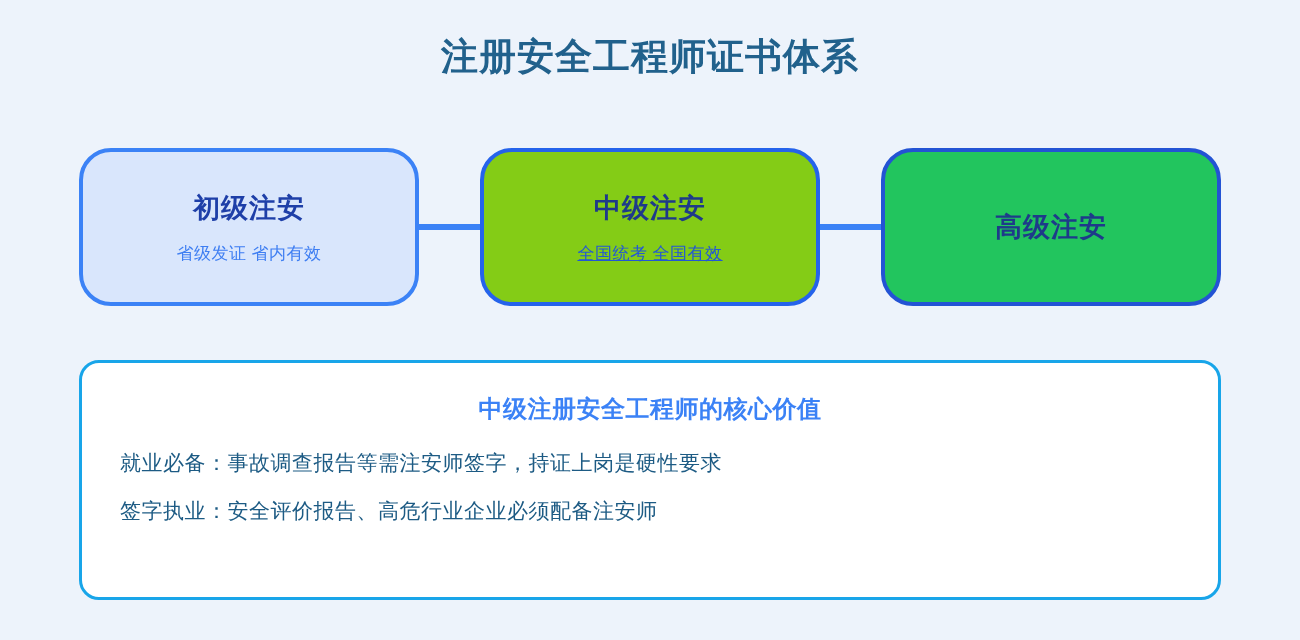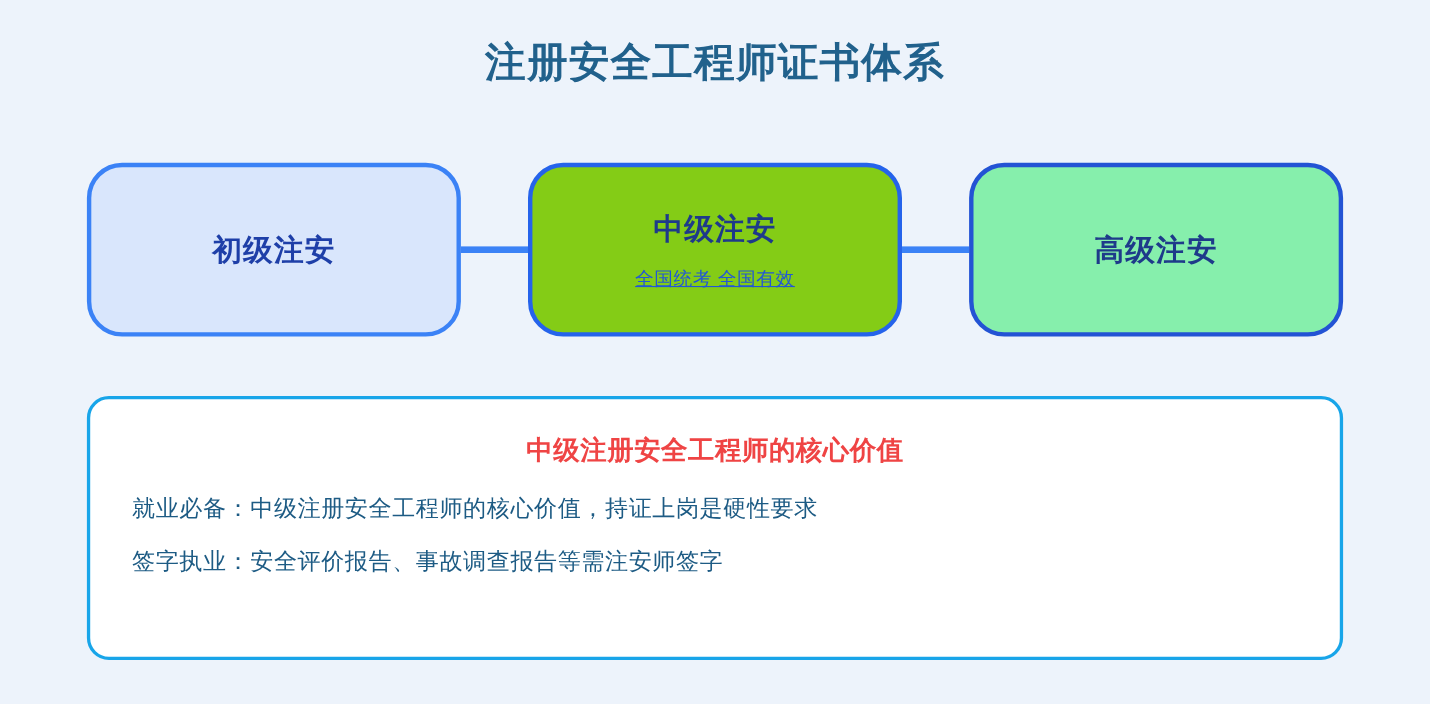--- a/index.html
+++ b/index.html
@@ -44,21 +44,21 @@
   .level-box .level-desc {
     font-size: 17px;
     letter-spacing: 0.5px;
   }
   .level-1 { background: #d9e6fc; border: 4px solid #3b82f6; }
   .level-1 .level-title { color: #1e3fa8; }
   .level-1 .level-desc  { color: #3e7ef2; }
   .level-2 { background: #84cc16; border: 4px solid #2563eb; }
   .level-2 .level-title { color: #1e3a8a; }
   .level-2 .level-desc  { color: #2257d6; text-decoration: underline; }
-  .level-3 { background: #86efac; border: 4px solid #2353d4; }
+  .level-3 { background: #22c55e; border: 4px solid #2353d4; }
   .level-3 .level-title { color: #1e3a8a; }
   .level-3 .level-desc  { color: #1e40af; }
 
   .connector {
     width: 61px;
     height: 6px;
     background: #3b82f6;
     align-self: center;
   }
 
@@ -70,21 +70,21 @@
     height: 240px;
     background: #ffffff;
     border: 3px solid #18a5e9;
     border-radius: 20px;
     padding: 30px 38px 0 38px;
   }
   .value-title {
     text-align: center;
     font-size: 24px;
     font-weight: bold;
-    color: #ef4444;
+    color: #3b82f6;
     letter-spacing: 0.5px;
   }
   .value-list { margin-top: 14px; }
   .value-item {
     font-size: 21px;
     color: #1d5b84;
     line-height: 48px;
     letter-spacing: 0.5px;
     white-space: nowrap;
   }
@@ -93,38 +93,39 @@
 <body>
 
 <div class="stage">
 
   <h1 class="main-title">注册安全工程师证书体系</h1>
 
   <div class="levels-row">
 
     <div class="level-box level-1">
       <div class="level-title">初级注安</div>
+      <div class="level-desc">省级发证 省内有效</div>
     </div>
 
     <div class="connector"></div>
 
     <div class="level-box level-2">
       <div class="level-title">中级注安</div>
       <div class="level-desc">全国统考 全国有效</div>
     </div>
 
     <div class="connector"></div>
 
     <div class="level-box level-3">
       <div class="level-title">高级注安</div>
     </div>
 
   </div>
 
   <div class="value-panel">
     <div class="value-title">中级注册安全工程师的核心价值</div>
     <div class="value-list">
-      <div class="value-item">就业必备：中级注册安全工程师的核心价值，持证上岗是硬性要求</div>
-      <div class="value-item">签字执业：安全评价报告、事故调查报告等需注安师签字</div>
+      <div class="value-item">就业必备：事故调查报告等需注安师签字，持证上岗是硬性要求</div>
+      <div class="value-item">签字执业：安全评价报告、高危行业企业必须配备注安师</div>
     </div>
   </div>
 
 </div>
 
 </body></html>

